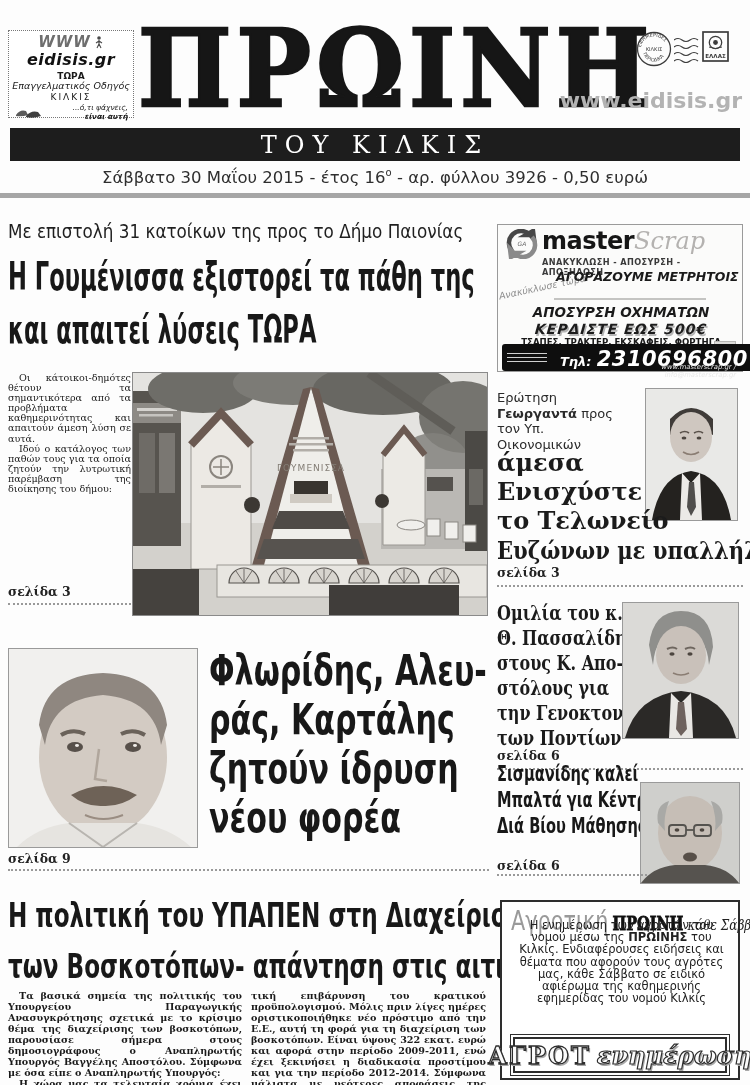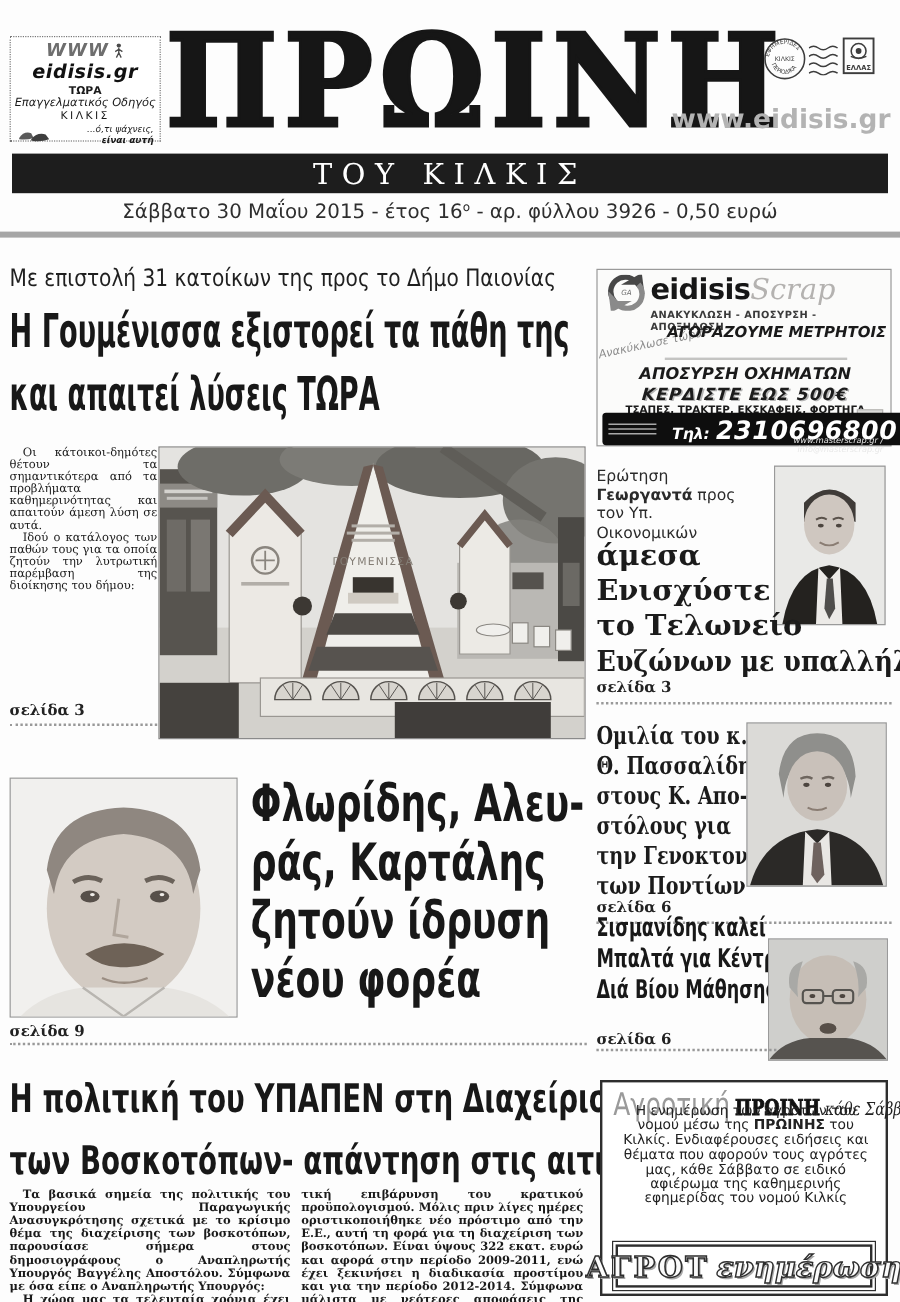--- a/index.html
+++ b/index.html
@@ -249,21 +249,21 @@
     </svg>
   </div>
 
   <div class="abs ad">
     <svg class="abs" style="left:6px;top:4px" width="36" height="30" viewBox="0 0 36 30">
       <path d="M8,22 A11,11 0 0,1 26,6 L22,6 L29,2 L30,10 L26,6" fill="none" stroke="#474747" stroke-width="4.5"></path>
       <path d="M28,8 A11,11 0 0,1 10,24 L14,24 L7,28 L6,20 L10,24" fill="none" stroke="#8a8a8a" stroke-width="4.5"></path>
       <text x="18" y="17" font-size="6" text-anchor="middle" fill="#6e6e6e" font-style="italic">GA</text>
     </svg>
     <div class="abs ad-brand">
-      <span class="b1">eidisis</span><span class="b2">Scrap</span>
+      <span class="b1">master</span><span class="b2">Scrap</span>
     </div>
     <div class="abs ad-tagline">ΑΝΑΚΥΚΛΩΣΗ - ΑΠΟΣΥΡΣΗ - ΑΠΟΞΗΛΩΣΗ</div>
     <div class="abs ad-note">Ανακύκλωσε τώρα!</div>
     <div class="abs ad-buy">ΑΓΟΡΑΖΟΥΜΕ ΜΕΤΡΗΤΟΙΣ</div>
     <div class="abs ad-fineprint"></div>
     <div class="abs ad-withdraw">ΑΠΟΣΥΡΣΗ ΟΧΗΜΑΤΩΝ</div>
     <div class="abs ad-win">ΚΕΡΔΙΣΤΕ ΕΩΣ 500€</div>
     <div class="abs ad-vehicles">ΤΣΑΠΕΣ, ΤΡΑΚΤΕΡ, ΕΚΣΚΑΦΕΙΣ, ΦΟΡΤΗΓΑ</div>
     <div class="abs ad-factories">ΑΠΟΞΗΛΩΣΕΙΣ ΕΡΓΟΣΤΑΣΙΩΝ</div>
     <div class="abs ad-smalllogo"></div>

